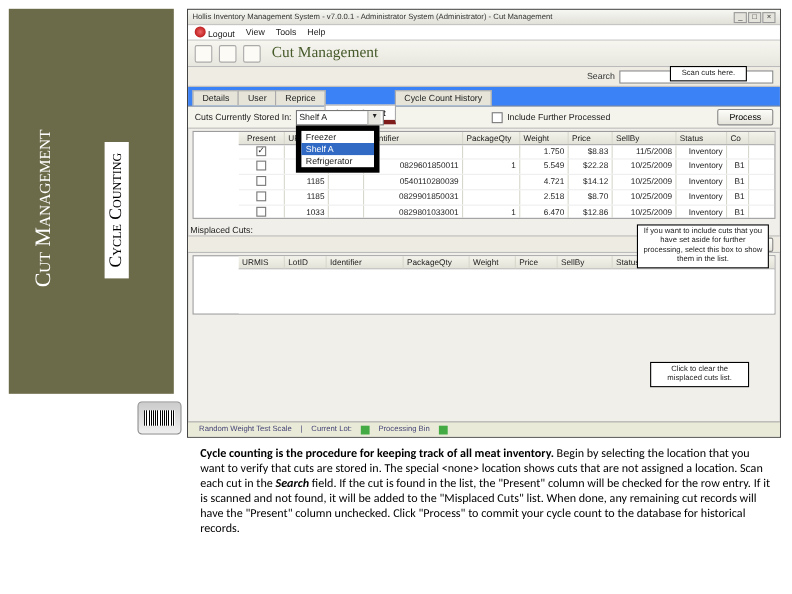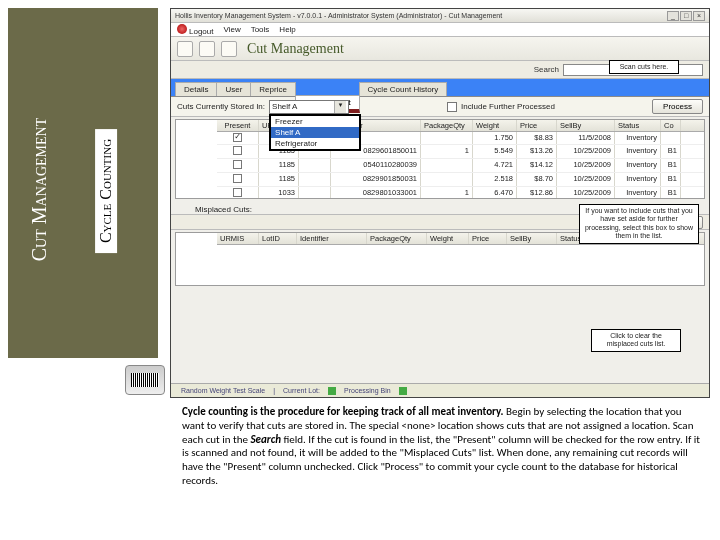--- a/index.html
+++ b/index.html
@@ -91,21 +91,21 @@
   .callout-search { top:-1px; right:30px; width:70px;}
   
   .tabs { height:18px; background:#3b82f6; display:flex; align-items:flex-end; padding:0 4px; border-bottom:1px solid #8a8a8a; gap:0;}
   .tab { padding:2px 8px; font-size:8px; background:#e6e4d8; border:1px solid #aaa; border-bottom:none; margin-right:-1px;}
   .tab.active { background:#fff; font-weight:bold; border-bottom:4px solid #7f1d1d; position:relative; top:17px;}
   
   .sub-toolbar { height:20px; background:#f5f4ec; border-bottom:1px solid #bbb; display:flex; align-items:center; padding:0 6px; gap:4px; font-size:8px;}
   .dropdown-wrap { position:relative; }
   .dropdown { width:80px; height:14px; border:1px solid #777; background:#fff; font-size:8px; padding:0 2px; display:flex; align-items:center; justify-content:space-between;}
   .dd-arrow { width:12px; height:12px; background:#e7e6de; border-left:1px solid #aaa; text-align:center; font-size:7px;}
-  .dropdown-menu { position:absolute; top:14px; left:0; width:92px; background:#fff; border:2px solid #000000; z-index:4;}
+  .dropdown-menu { position:absolute; top:14px; left:0; width:76px; background:#fff; border:5px solid #000000; z-index:4;}
   .dropdown-menu div { padding:1px 4px; font-size:8px;}
   .dropdown-menu div.sel { background:#316ac5; color:#fff;}
   .chk { width:10px; height:10px; border:1px solid #777; background:#fff;}
   .process-btn { margin-left:auto; border:1px solid #888; background:linear-gradient(#fdfdf9,#e5e4db); padding:2px 10px; font-size:8px; border-radius:2px;}
   
   .grid { border:1px solid #9c9c9c; margin:2px 4px; background:#fff;padding-left:41px;}
   .grid-header, .grid-row { display:flex; }
   .grid-header { background:linear-gradient(#f4f3eb,#e3e2d8); border-bottom:1px solid #aaa; }
   .grid-header > div, .grid-row > div { padding:1px 3px; border-right:1px solid #d8d7cd; font-size:7.5px; overflow:hidden; white-space:nowrap; text-align:right;}
   .grid-header > div { font-weight:normal; text-align:left;}
@@ -119,21 +119,21 @@
   .c-price{width:40px;}
   .c-sellby{width:58px;}
   .c-status{width:46px;}
   .c-co{width:20px;}
   .grid-body { height:66px; overflow:hidden;}
   .chkbox { width:9px; height:9px; border:1px solid #777; display:inline-block; background:#fff;}
   .chkbox.checked::after{content:"✓"; font-size:8px; position:relative; top:-2px;}
 
   .callout-include { top:195px; right:10px; width:120px;}
   
-  .misplaced-label { padding:4px 6px 0 24px; font-size:8px;}
+  .misplaced-label { padding:4px 6px 0 2px; font-size:8px;}
   .misplaced-bar { height:16px; background:#eeece2; border-top:1px solid #bbb; border-bottom:1px solid #bbb; display:flex; align-items:center; justify-content:flex-end; padding:0 6px;}
   .clear-btn { border:1px solid #888; background:linear-gradient(#fdfdf9,#e5e4db); padding:1px 8px; font-size:8px; border-radius:2px; display:flex; align-items:center; gap:2px;}
   .x-icon { color:#b00; font-weight:bold;}
   
   .grid2 .grid-body { height:40px; background:#fff;}
   .callout-clear { top:320px; right:28px; width:90px;}
   
   .statusbar { position:absolute; bottom:0; left:0; right:0; height:14px; background:#eaead8; border-top:1px solid #aaa; display:flex; align-items:center; padding:0 6px; font-size:7px; color:#447; gap:4px;}
   .statusbar .seg { padding:0 4px; }
   .statusbar .green { width:8px; height:8px; background:#4a4;}
@@ -239,21 +239,21 @@
           <div class="c-status">Inventory</div>
           <div class="c-co"></div>
         </div>
         <div class="grid-row">
           <div class="c-present"><span class="chkbox"></span></div>
           <div class="c-urmis">1185</div>
           <div class="c-lot"></div>
           <div class="c-ident">0829601850011</div>
           <div class="c-pkg">1</div>
           <div class="c-weight">5.549</div>
-          <div class="c-price">$13.26</div>
+          <div class="c-price">$22.28</div>
           <div class="c-sellby">10/25/2009</div>
           <div class="c-status">Inventory</div>
           <div class="c-co">B1</div>
         </div>
         <div class="grid-row">
           <div class="c-present"><span class="chkbox"></span></div>
           <div class="c-urmis">1185</div>
           <div class="c-lot"></div>
           <div class="c-ident">0540110280039</div>
           <div class="c-pkg"></div>

